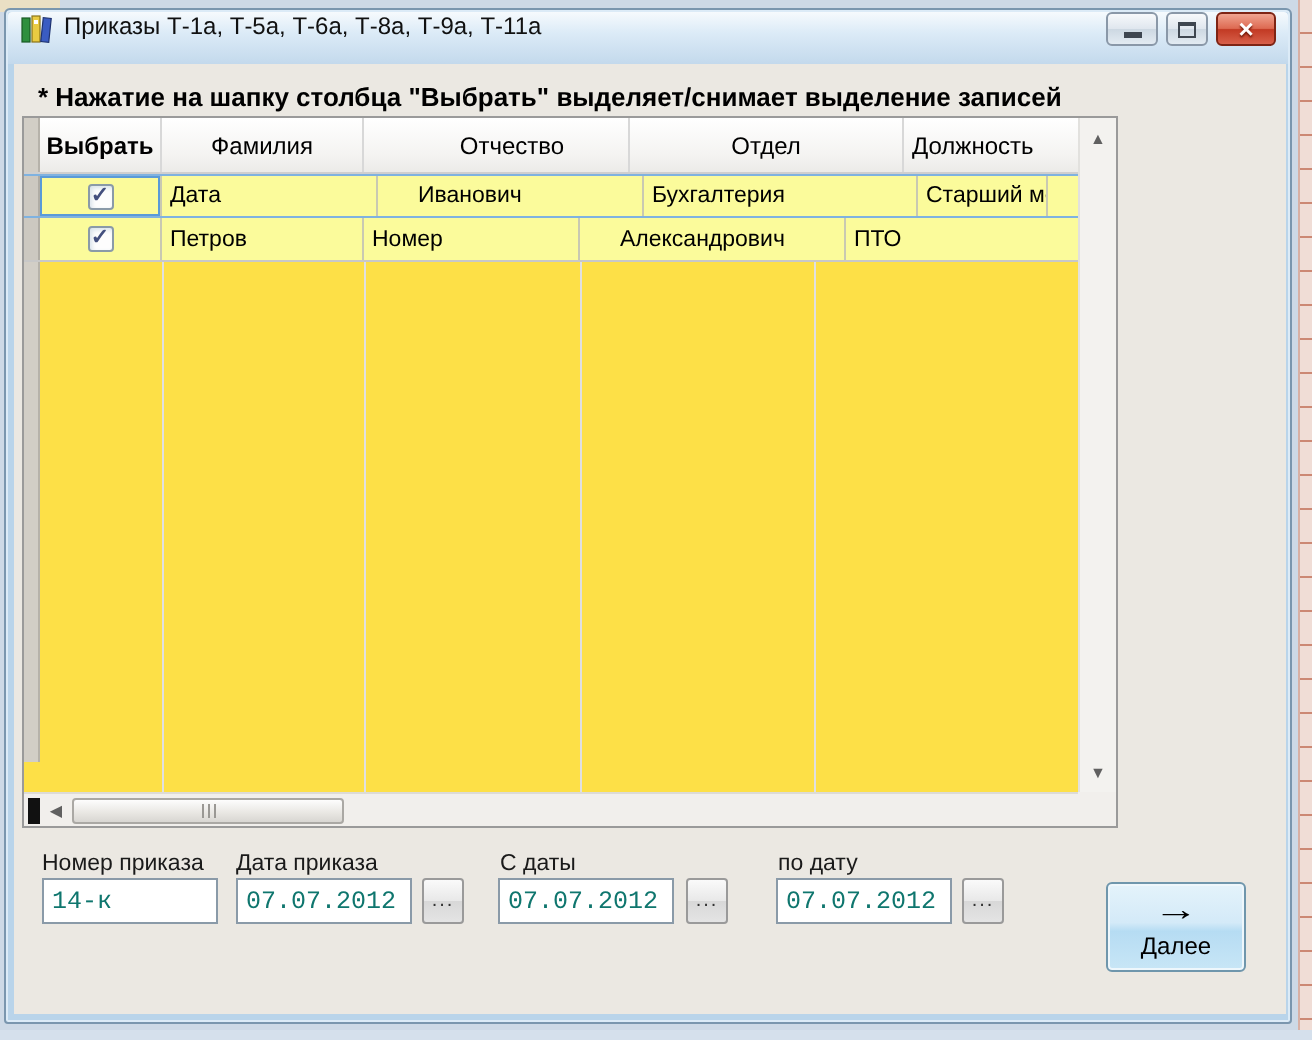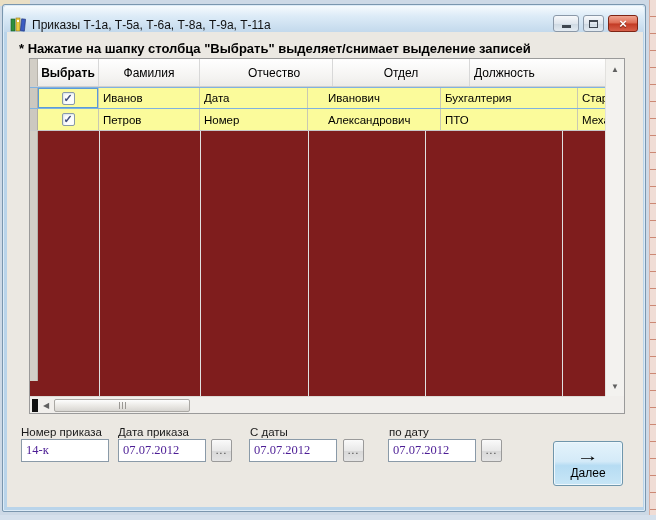--- a/index.html
+++ b/index.html
@@ -26,21 +26,21 @@
     position:absolute; left:2px; top:4px; width:644px; height:508px;
     background:#b9d4ea;
     border:1px solid #7a96ae;
     border-radius:3px 3px 2px 2px;
     box-shadow: inset 0 0 0 1px #dcebf7;
   }
   .titlebar {
     height:26px; margin:1px 1px 0 1px;
     background: linear-gradient(180deg, #f6fafd 0%, #dcebf7 40%, #c3d9ec 100%);
     border-radius:2px 2px 0 0;
-    display:flex; align-items:flex-end; padding:0 6px;
+    display:flex; align-items:flex-start; padding:0 6px;
   }
   .title-text { margin-left:6px; color:#111; font-size:12px; }
   .win-buttons { margin-left:auto; display:flex; gap:4px; align-items:center; }
   .win-btn {
     height:17px; border:1px solid #8a98a8; border-radius:3px;
     background: linear-gradient(180deg, #f7f9fb 0%, #dfe6ee 50%, #cdd8e2 51%, #e3ebf2 100%);
     display:flex; align-items:center; justify-content:center; cursor:default;
   }
   .btn-min { width:26px; } .btn-max { width:21px; } 
   .btn-close {
@@ -57,22 +57,22 @@
     background:#ebe8e2;
   }
 
   .note {
     position:absolute; left:12px; top:9px;
     font-weight:bold; font-size:13px; color:#000;
   }
 
   
   .grid {
-    position:absolute; left:22px; top:26px; width:596px; height:356px;
-    background:#7f1d1d; border:1px solid #9a9a9a;
+    position:absolute; left:4px; top:26px; width:548px; height:356px;
+    background:#fde047; border:1px solid #9a9a9a;
   }
   .grid-inner { position:absolute; inset:0; overflow:hidden; }
   .indicator-strip {
     position:absolute; left:0; top:0; width:8px; height:322px;
     background:#d2cec6; border-right:1px solid #b6b2aa;
   }
   .grid-header {
     position:absolute; left:0; top:0; width:597px; height:28px;
     background: linear-gradient(180deg, #ffffff 0%, #f4f3f1 70%, #ecebe8 100%);
     border-bottom:1px solid #cfcfcf;
@@ -141,22 +141,22 @@
     display:flex; align-items:center; justify-content:center; gap:2px;
   }
   .grip-line { width:1px; height:7px; background:#9a9894; }
   .h-track-space { flex:1; }
   .corner { position:absolute; right:0; bottom:0; width:19px; height:17px; background:#f1efec; }
 
   
   .form-label { position:absolute; font-size:11.5px; color:#1a1a1a; top:394px; white-space:nowrap; }
   .form-input {
     position:absolute; top:407px; height:23px; width:88px;
-    border:1px solid #8a9aa8; background:#fff; font-family:Liberation Serif, serif;
-    font-size:12.5px; padding:0 4px; color:#4c1d95;
+    border:1px solid #8a9aa8; background:#fff; font-family:Liberation Mono, monospace;
+    font-size:12.5px; padding:0 4px; color:#0f766e;
   }
   .picker-btn {
     position:absolute; top:407px; width:21px; height:23px;
     border:1px solid #9a9a9a; border-radius:2px;
     background: linear-gradient(180deg, #fafafa 0%, #e8e8e8 50%, #d8d8d8 51%, #e4e4e4 100%);
     font-size:10px; color:#333; display:flex; align-items:center; justify-content:center;
     cursor:default; letter-spacing:1px;
   }
   .lbl-1{left:14px;} .lbl-2{left:111px;} .lbl-3{left:243px;} .lbl-4{left:382px;}
   .inp-1{left:14px;} .inp-2{left:111px;} .inp-3{left:242px;} .inp-4{left:381px;}
@@ -228,21 +228,20 @@
           <div class="hcell w-c4">Отдел</div>
           <div class="hcell w-c5">Должность</div>
         </div>
 
         <div class="grid-rows">
           <div class="grow focused">
             <div class="gcell strip w-strip"></div>
             <div class="gcell check-cell w-c0">
               <span class="checkbox">✓</span>
             </div>
-            <div class="gcell w-c1">Иванов</div>
             <div class="gcell w-c2">Дата</div>
             <div class="gcell w-c3">Иванович</div>
             <div class="gcell w-c4">Бухгалтерия</div>
             <div class="gcell w-c5">Старший ме</div>
           </div>
 
           <div class="grow last">
             <div class="gcell strip w-strip"></div>
             <div class="gcell check-cell w-c0">
               <span class="checkbox">✓</span>

